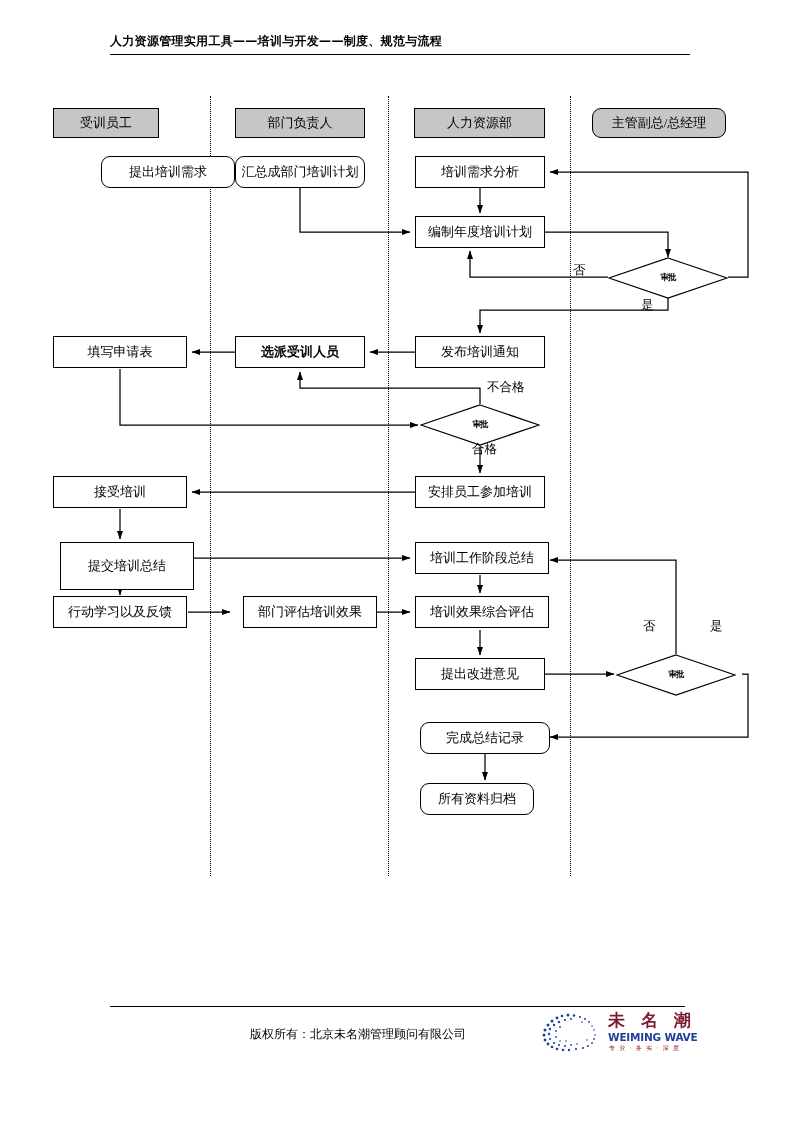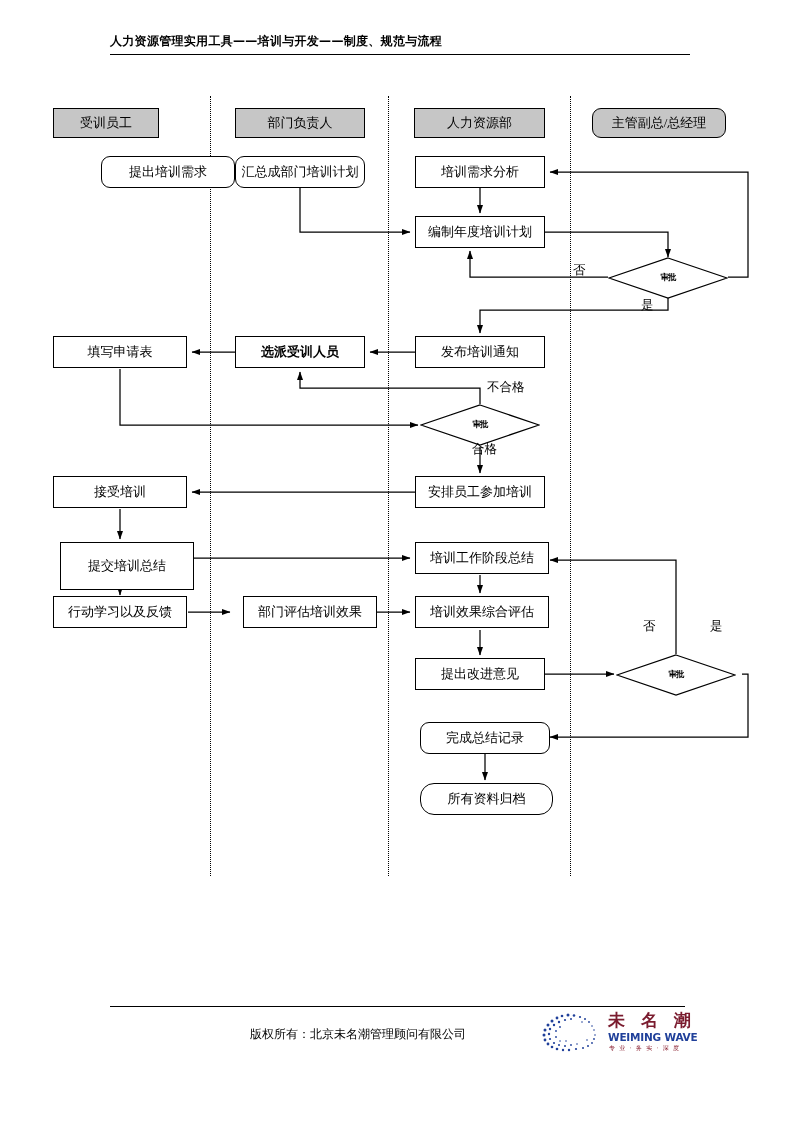--- a/index.html
+++ b/index.html
@@ -297,21 +297,21 @@
     </div>
   <div class="node" style="left:415px; top:596px; width:134px; height:32px;">
       <span>培训效果综合评估</span>
     </div>
   <div class="node" style="left:415px; top:658px; width:130px; height:32px;">
       <span>提出改进意见</span>
     </div>
   <div class="node rounded" style="left:420px; top:722px; width:130px; height:32px;">
       <span>完成总结记录</span>
     </div>
-  <div class="node rounded" style="left:420px; top:783px; width:133px; height:32px;border-radius:14px;">
+  <div class="node rounded" style="left:420px; top:783px; width:114px; height:32px;">
       <span>所有资料归档</span>
     </div>
 
   <div class="diamond-wrap" style="left:608px; top:257px; width:120px; height:42px;">
     <svg width="120" height="42" viewBox="0 0 120 42">
         <path d="M60,1 L119,21 L60,41 L1,21 Z" fill="#fff" stroke="#000" stroke-width="1.25"></path>
       </svg>
     <div class="diamond-label">审批</div>
   </div>
 

